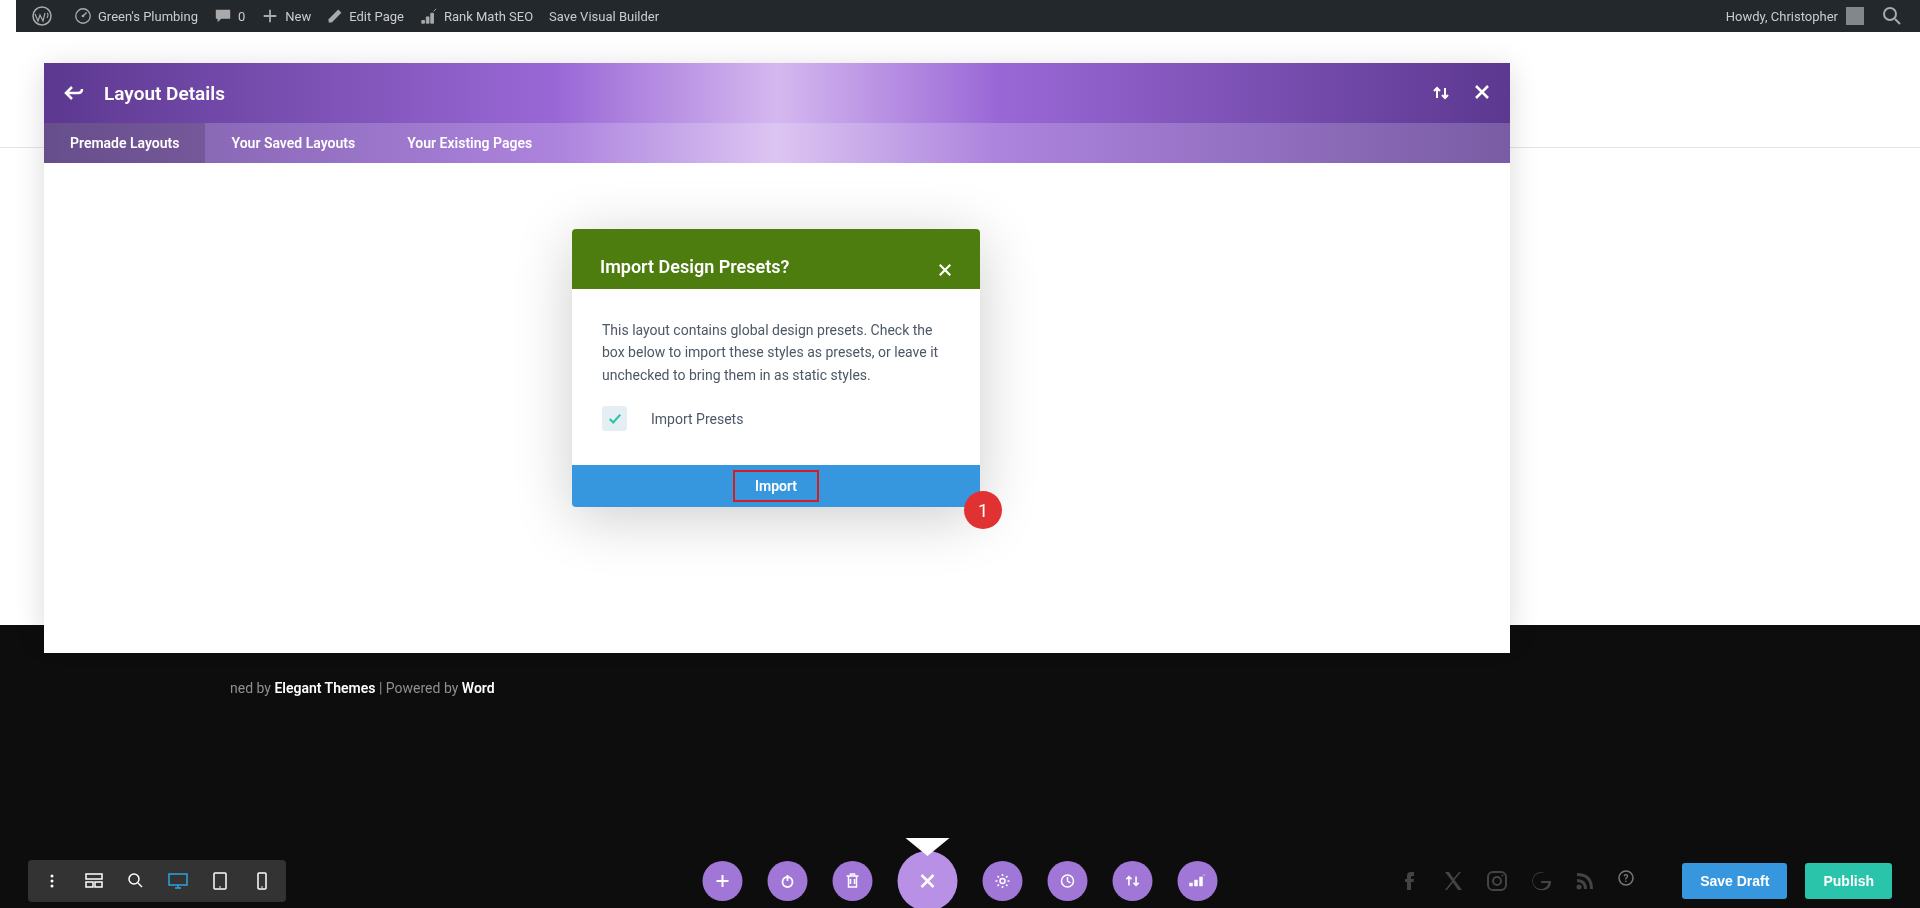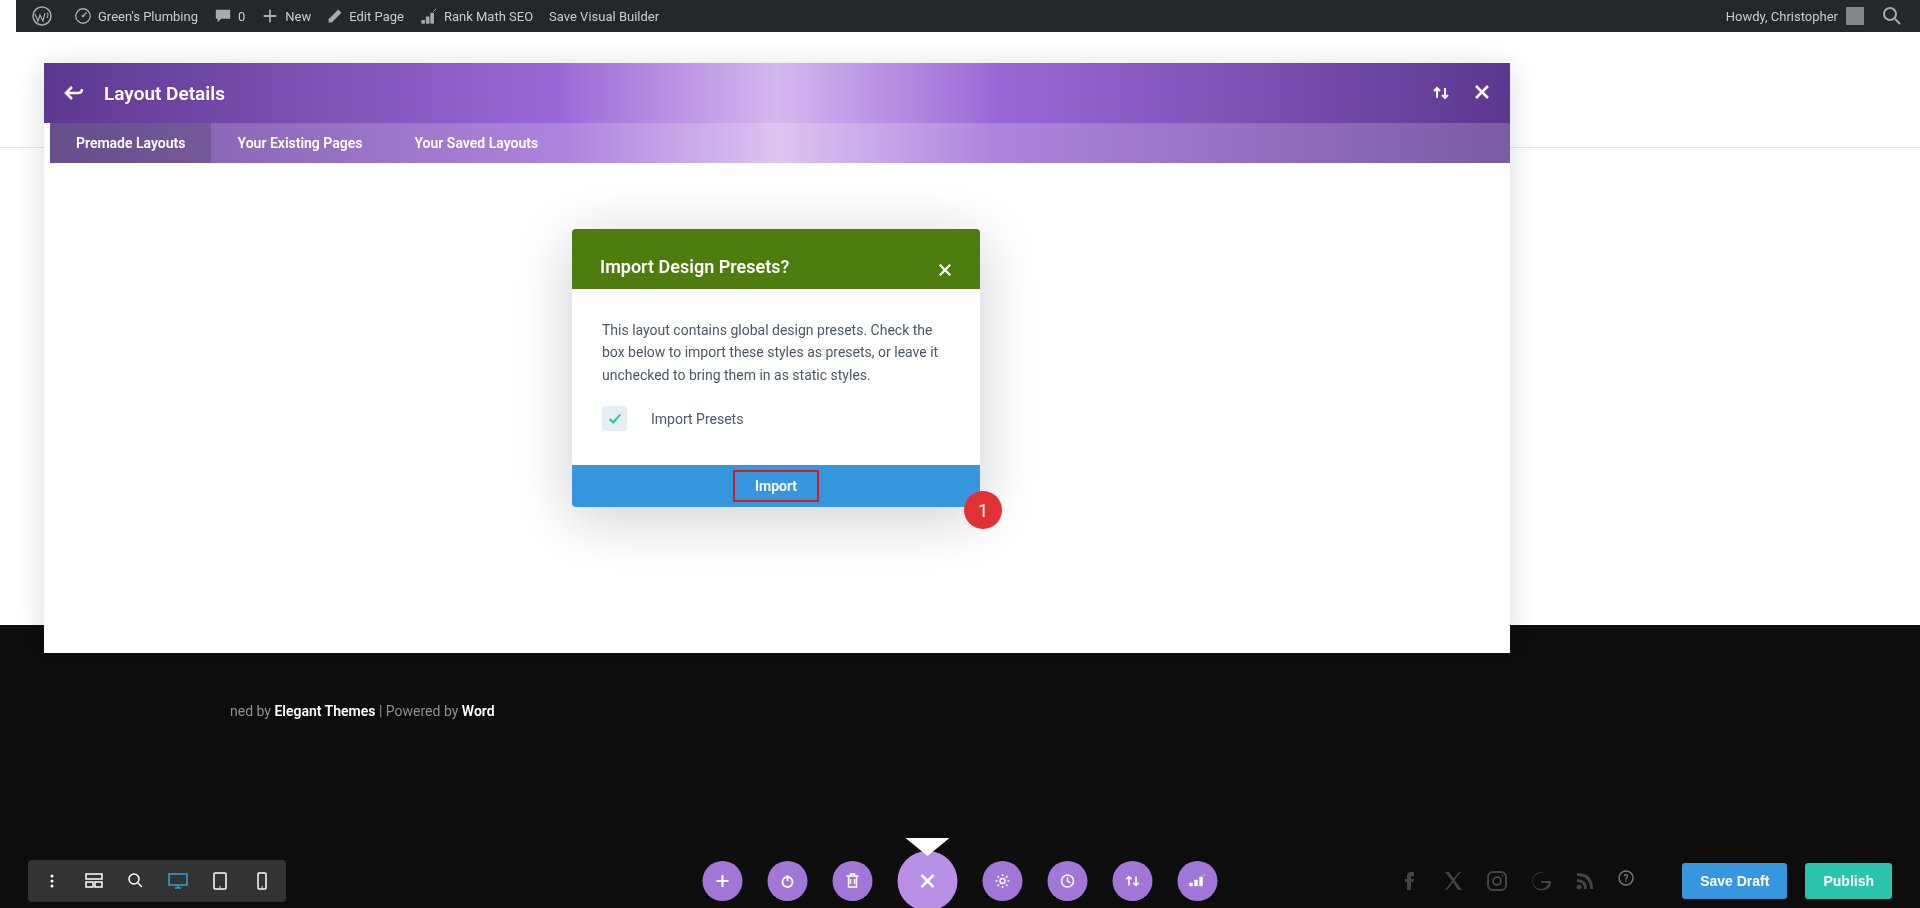--- a/index.html
+++ b/index.html
@@ -79,21 +79,21 @@
       position: absolute;
       left: 0;
       right: 0;
       bottom: 0;
       height: 283px;
       background: #0d0d0d;
     }
     .footer-text {
       position: absolute;
       left: 230px;
-      bottom: 189px;
+      bottom: 212px;
       color: #8f8f8f;
       font-size: 14px;
       z-index: 1;
     }
     .footer-text strong {
       color: #fff;
       font-weight: 600;
     }
 
     
@@ -136,21 +136,20 @@
     }
     .layout-header-icons span {
       color: #fff;
       cursor: pointer;
     }
     .layout-tabs {
       height: 40px;
       background: linear-gradient(90deg, rgba(92,56,144,0.82) 0%, rgba(154,104,214,0.82) 35%, rgba(213,184,239,0.82) 50%, rgba(154,104,214,0.82) 65%, rgba(92,56,144,0.82) 100%);
       display: flex;
       align-items: stretch;
-      margin-left: 6px;
     }
     .layout-tab {
       padding: 0 26px;
       display: flex;
       align-items: center;
       color: #fff;
       font-size: 14px;
       font-weight: 600;
       cursor: pointer;
     }
@@ -447,22 +446,22 @@
       </span>
       <span>
         <svg width="16" height="16" viewBox="0 0 16 16">
             <path d="M2 2 L14 14 M14 2 L2 14" stroke="#fff" stroke-width="2.5"></path>
           </svg>
       </span>
     </div>
   </div>
   <div class="layout-tabs">
     <div class="layout-tab active">Premade Layouts</div>
+    <div class="layout-tab">Your Saved Layouts</div>
     <div class="layout-tab">Your Existing Pages</div>
-    <div class="layout-tab">Your Saved Layouts</div>
   </div>
   <div class="layout-body"></div>
 </div>
 
 <div class="import-modal">
   <div class="import-modal-header">
     <div class="import-modal-title">Import Design Presets?</div>
     <span class="import-modal-close">
       <svg width="14" height="14" viewBox="0 0 16 16">
           <path d="M2 2 L14 14 M14 2 L2 14" stroke="#fff" stroke-width="2.5"></path>

